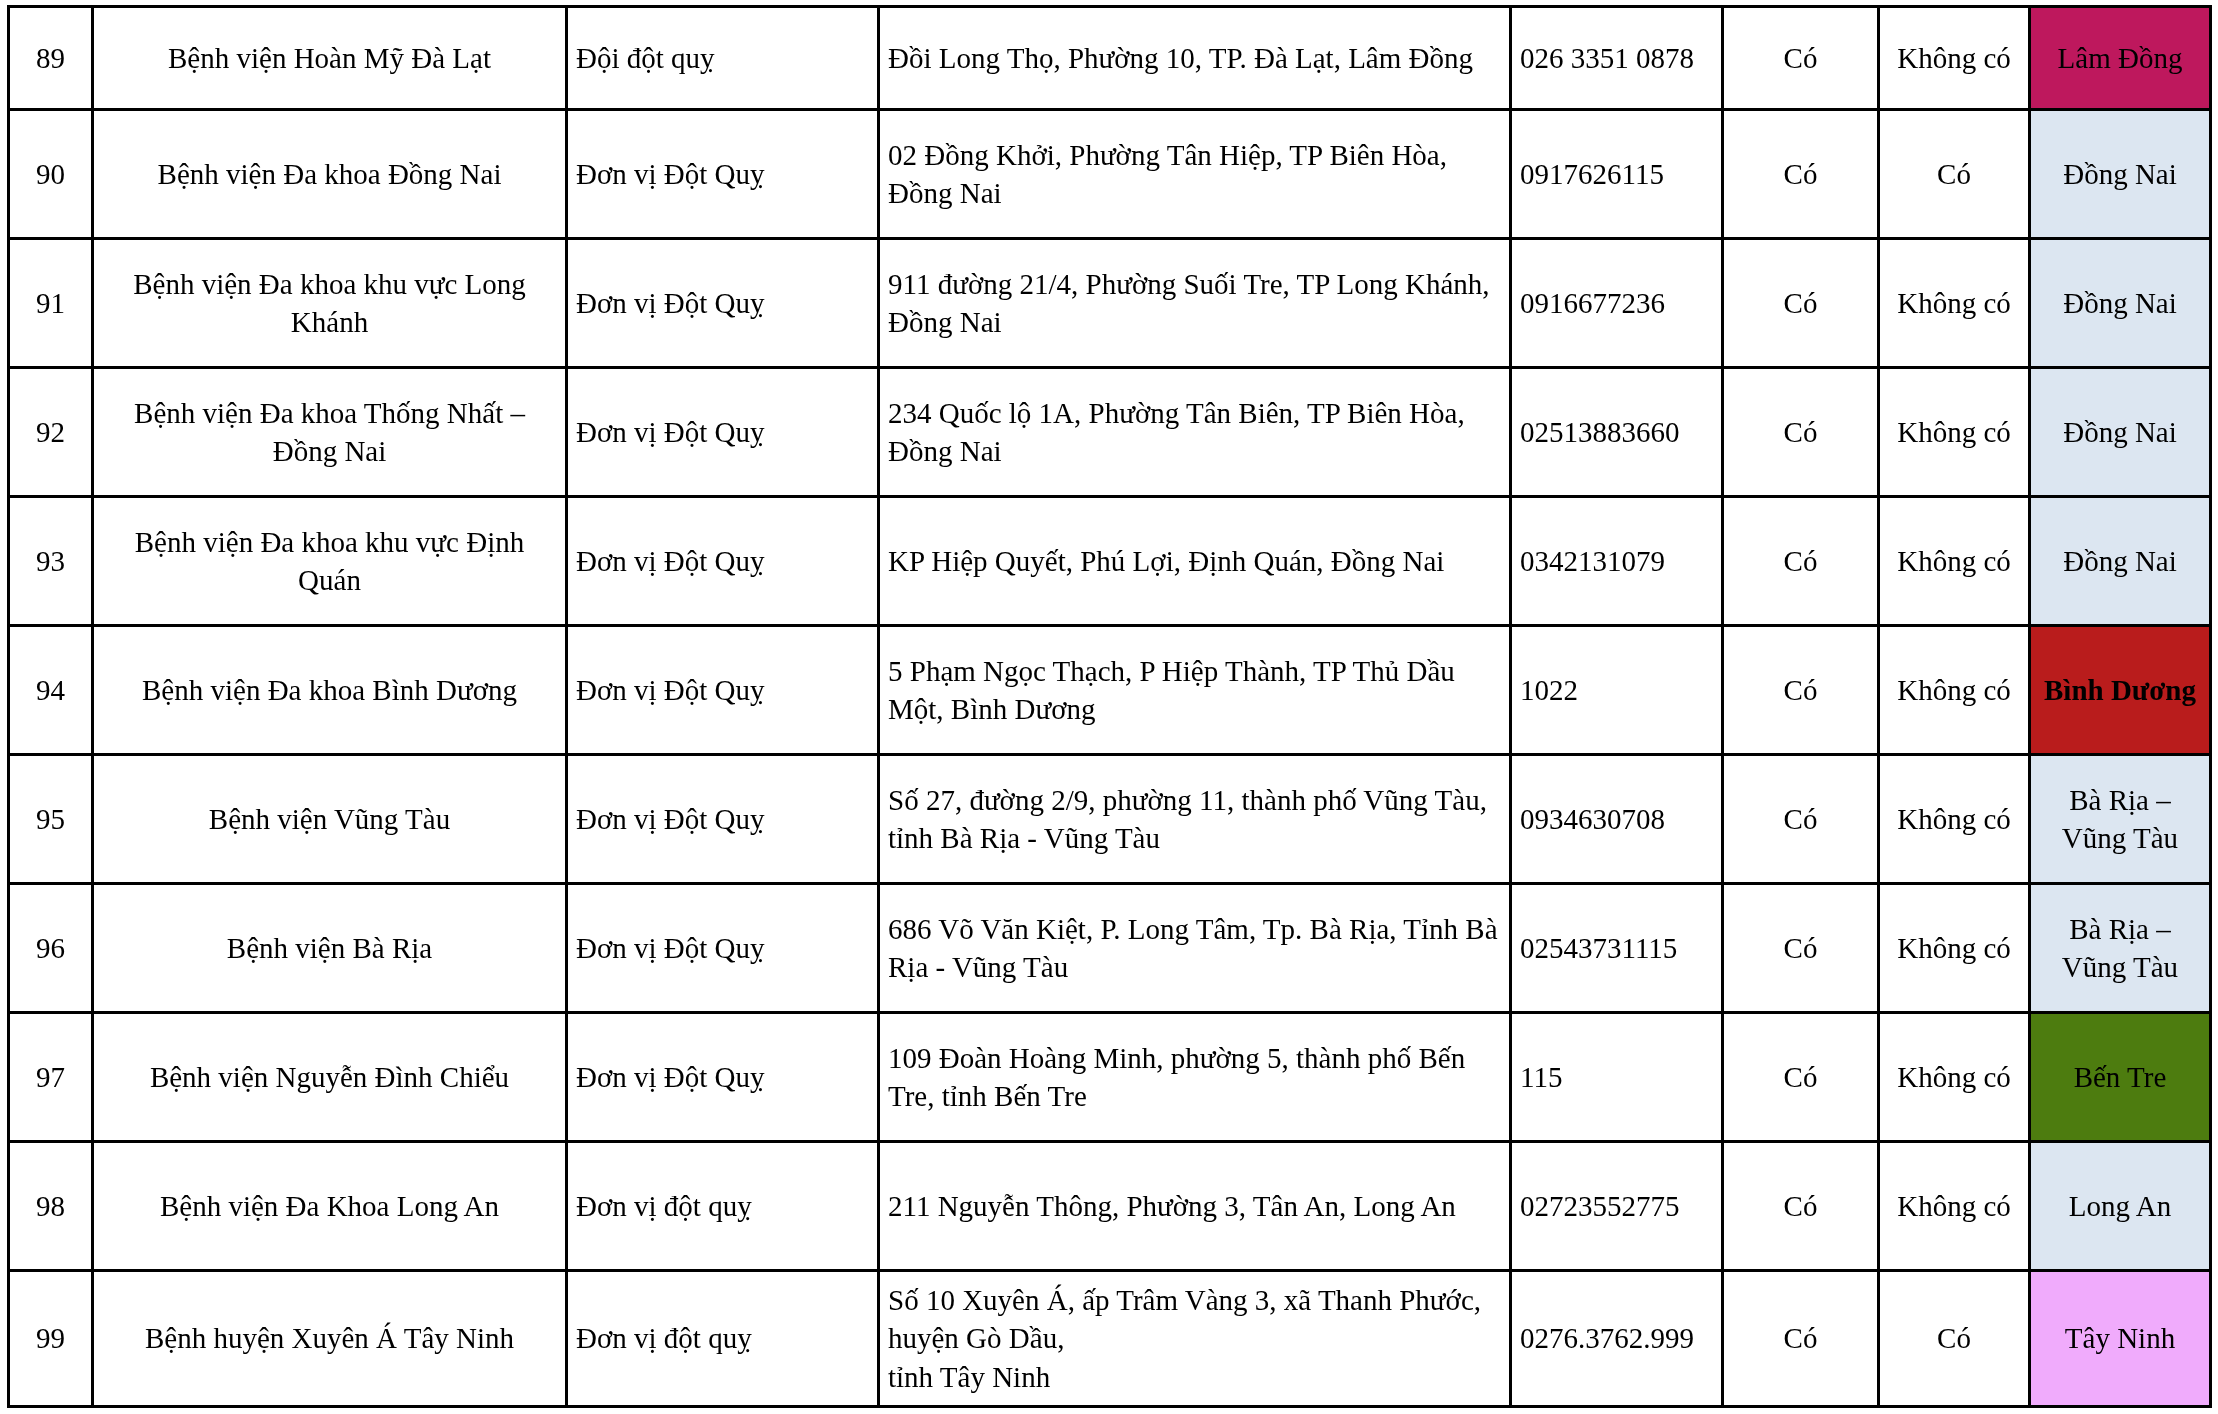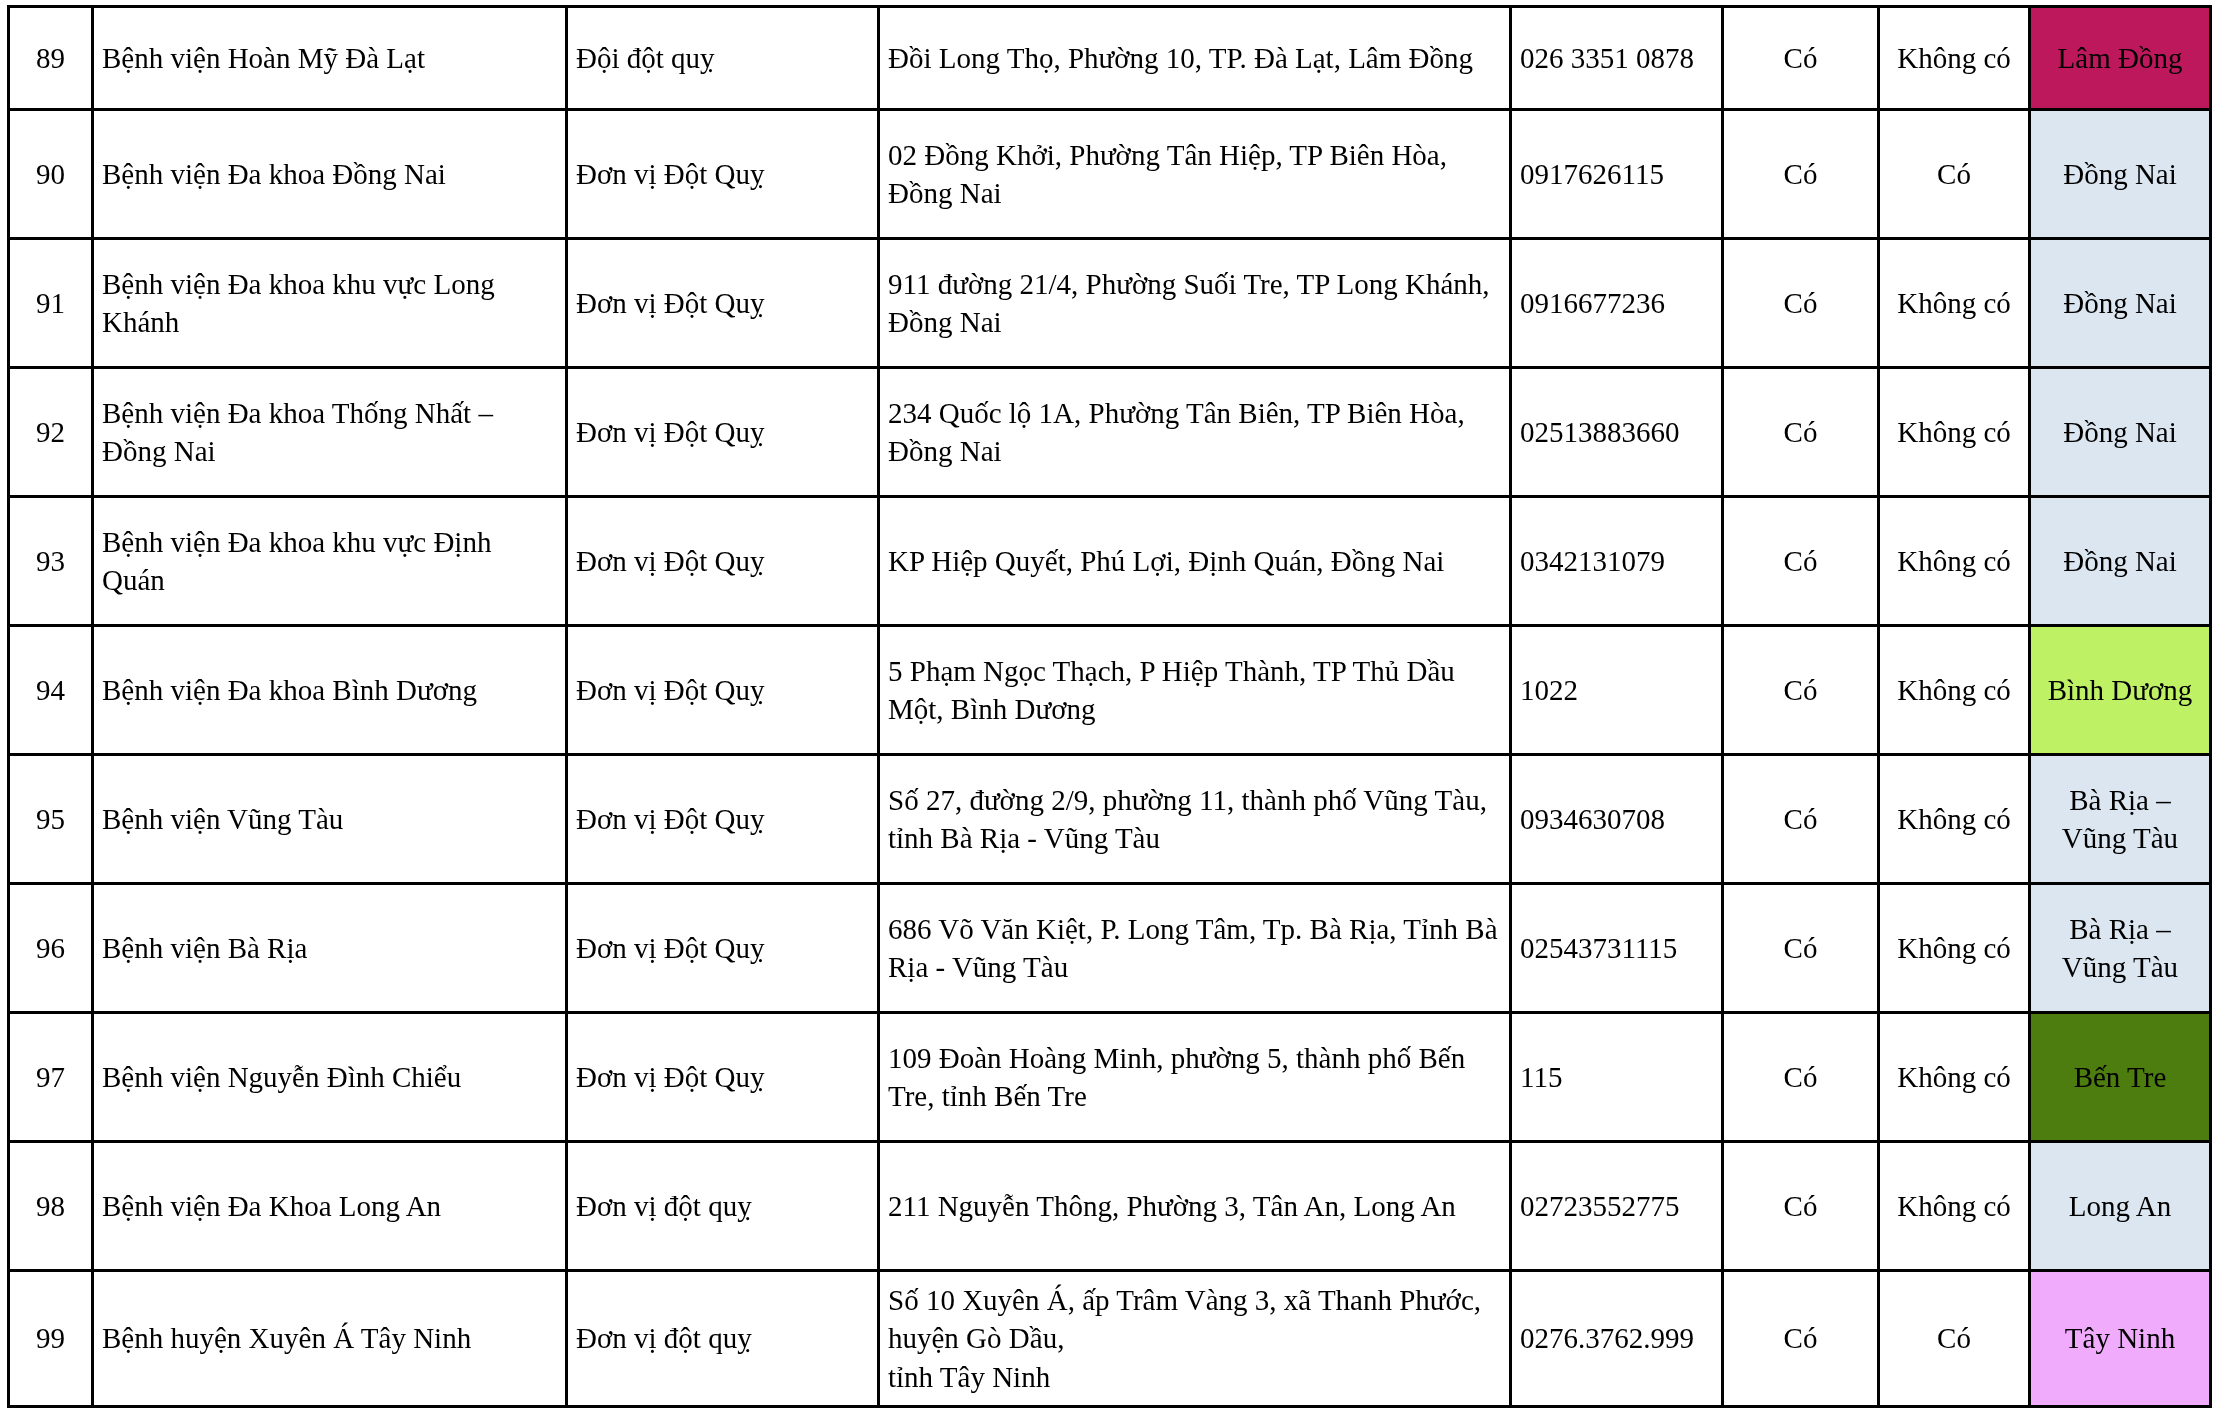--- a/index.html
+++ b/index.html
@@ -29,21 +29,21 @@
   col.w-no   { width: 84px;  }
   col.w-name { width: 474px; }
   col.w-unit { width: 312px; }
   col.w-addr { width: 632px; }
   col.w-phone{ width: 212px; }
   col.w-yn1  { width: 156px; }
   col.w-yn2  { width: 151px; }
   col.w-prov { width: 181px; }
 
   td.c-no    { text-align: center; }
-  td.c-name  { text-align: left; }
+  td.c-name  { text-align: center; }
   td.c-unit  { text-align: left; }
   td.c-addr  { text-align: left; white-space: pre-line; }
   td.c-phone { text-align: left; }
   td.c-yn    { text-align: center; }
   td.c-prov  { text-align: center; white-space: pre-line; }
 
   tbody tr { height: 129px; }
   tbody tr:nth-child(1)  { height: 103px; }
   tbody tr:nth-child(11) { height: 136px; }
 </style>
@@ -113,21 +113,21 @@
     <td class="c-prov" style="background: rgb(220, 230, 241);">Đồng Nai</td>
   </tr>
       <tr>
     <td class="c-no">94</td>
     <td class="c-name">Bệnh viện Đa khoa Bình Dương</td>
     <td class="c-unit">Đơn vị Đột Quỵ</td>
     <td class="c-addr">5 Phạm Ngọc Thạch, P Hiệp Thành, TP Thủ Dầu Một, Bình Dương</td>
     <td class="c-phone">1022</td>
     <td class="c-yn">Có</td>
     <td class="c-yn">Không có</td>
-    <td class="c-prov" style="background: #bef264;">Bình Dương</td>
+    <td class="c-prov" style="background: #b91c1c; font-weight: bold;">Bình Dương</td>
   </tr>
       <tr>
     <td class="c-no">95</td>
     <td class="c-name">Bệnh viện Vũng Tàu</td>
     <td class="c-unit">Đơn vị Đột Quỵ</td>
     <td class="c-addr">Số 27, đường 2/9, phường 11, thành phố Vũng Tàu, tỉnh Bà Rịa - Vũng Tàu</td>
     <td class="c-phone">0934630708</td>
     <td class="c-yn">Có</td>
     <td class="c-yn">Không có</td>
     <td class="c-prov" style="background: rgb(220, 230, 241);">Bà Rịa –

